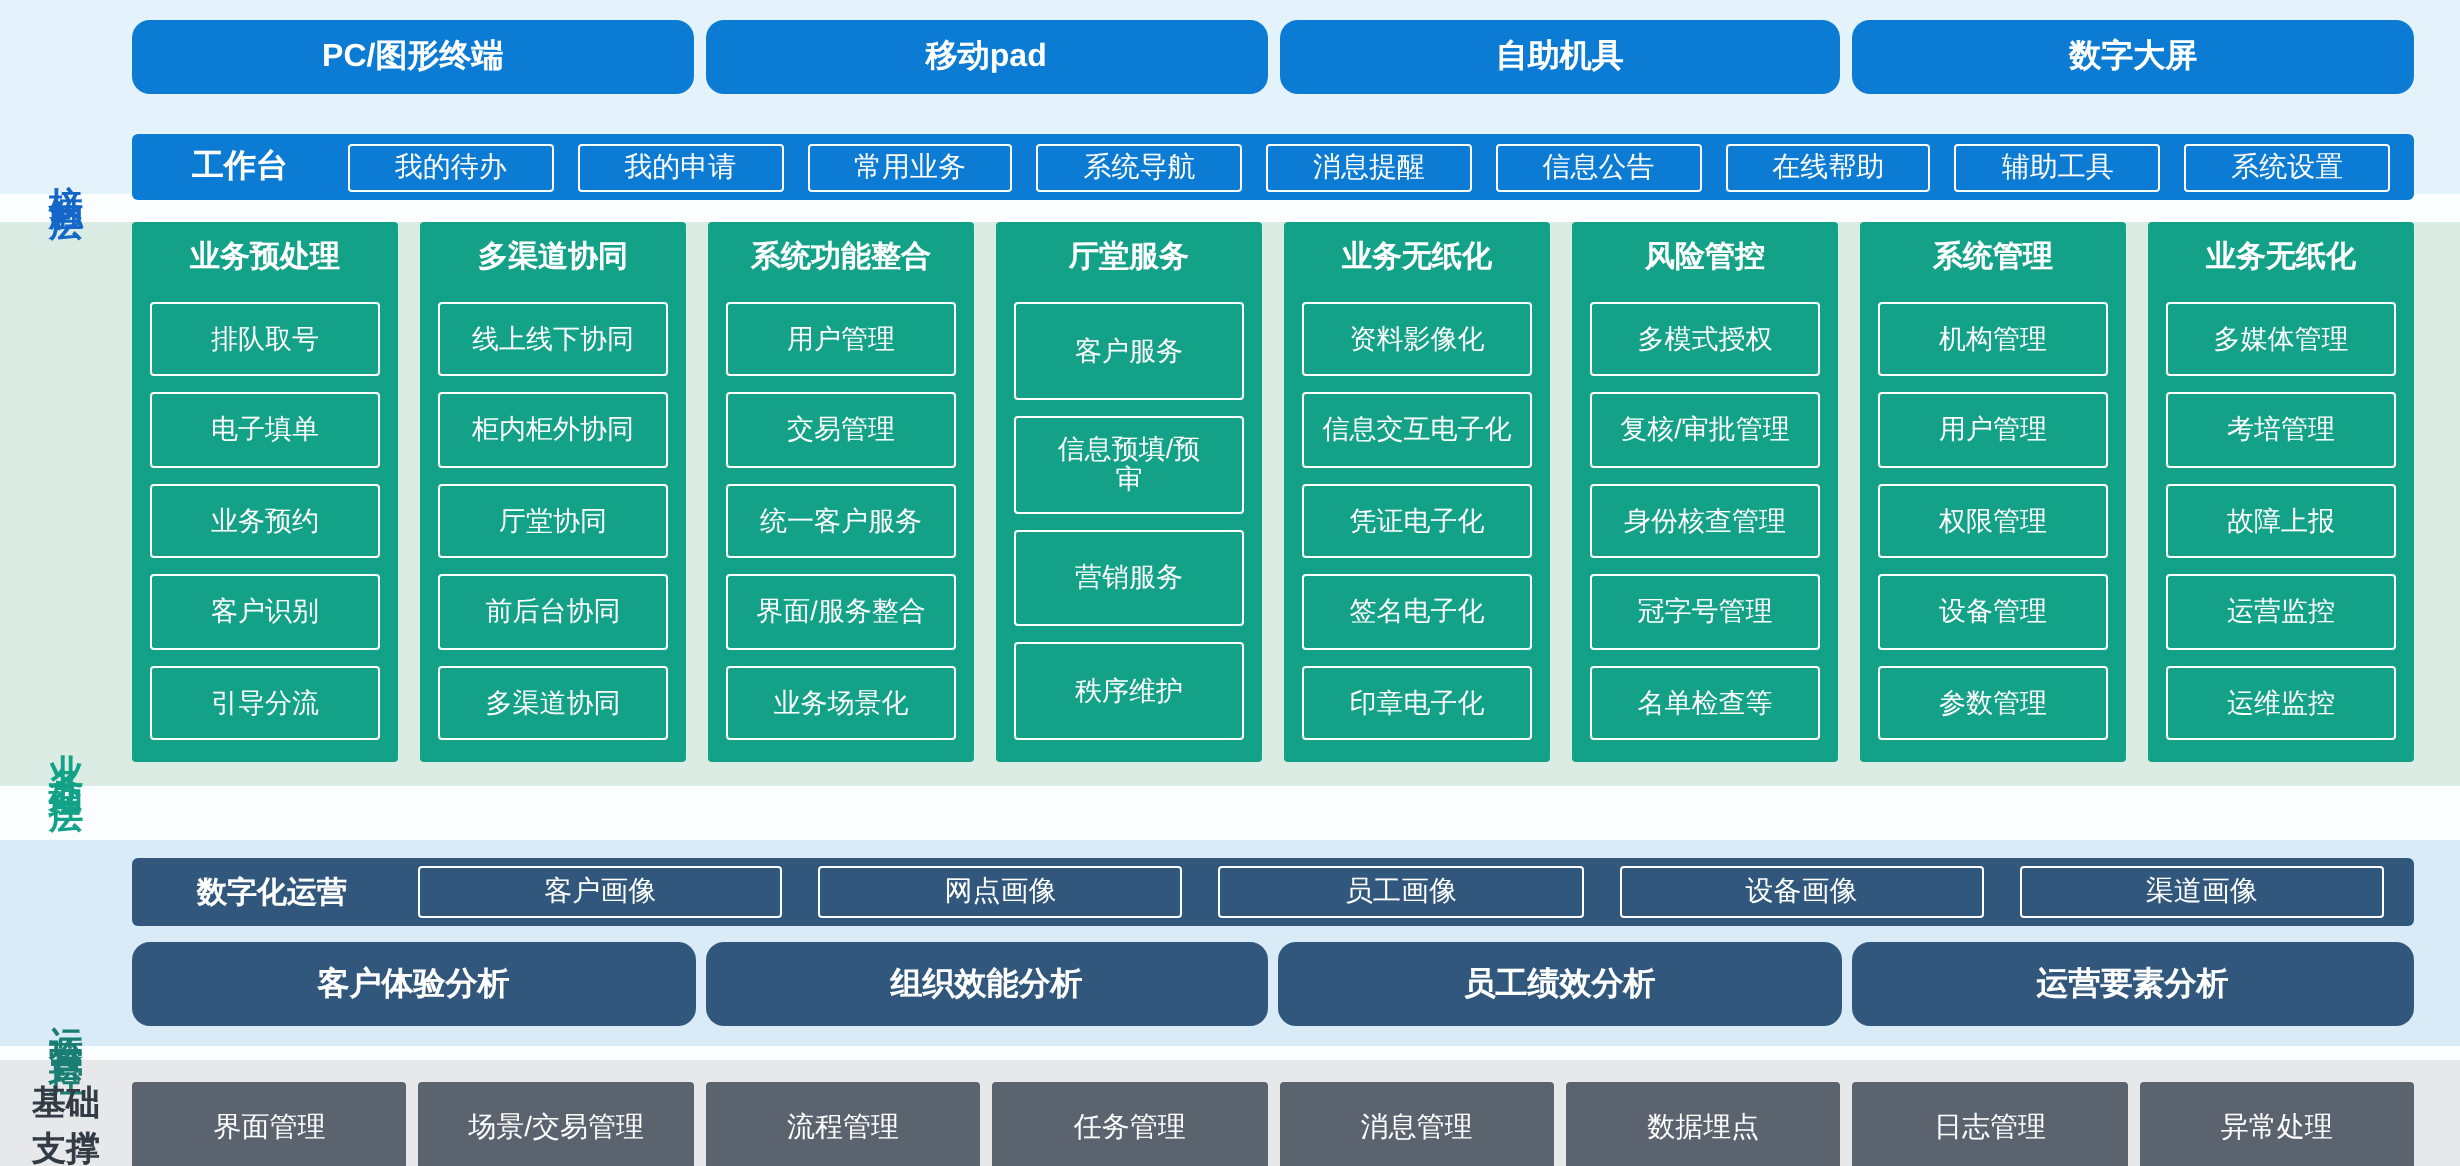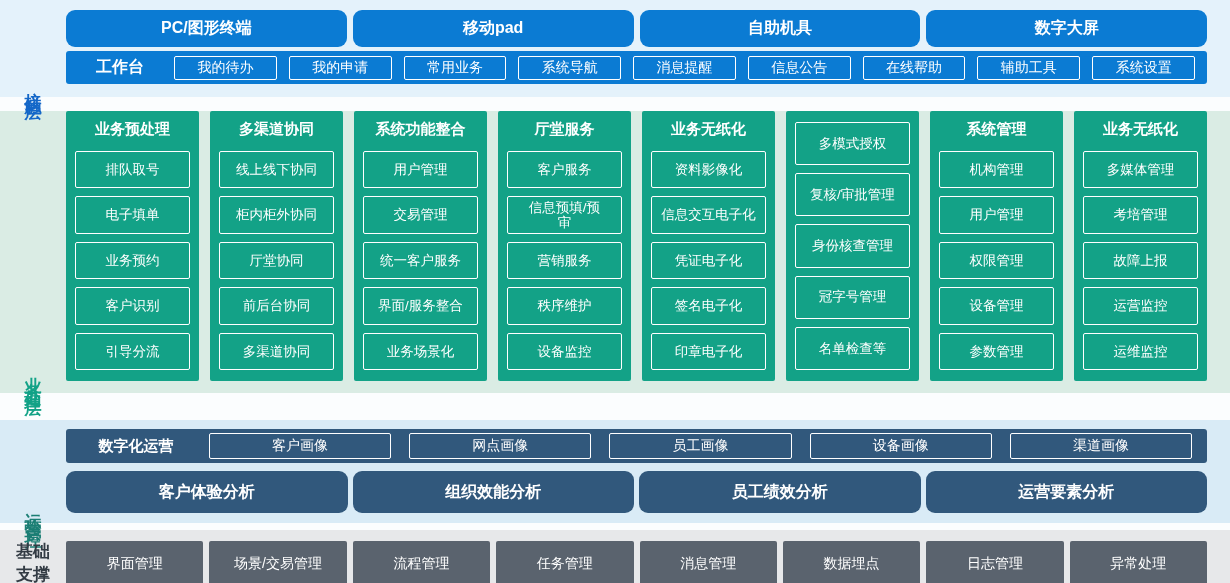--- a/index.html
+++ b/index.html
@@ -10,21 +10,21 @@
   .band { display:flex; }
   .side { width:66px; flex:0 0 66px; display:flex; align-items:flex-end; justify-content:center; }
   .side-label { font-weight:bold; font-size:17px; }
   .vert { writing-mode:vertical-rl; text-orientation:upright; letter-spacing:6px; }
   .content { flex:1; padding-right:23px; }
 
   
   .band-contact { height:97px; background:#e4f2fb; }
   .band-contact .content { padding-top:10px; }
   .lbl-contact { color:#1467c8; }
-  .terminal-row { display:flex; gap:6px; margin-bottom:4px; }
+  .terminal-row { display:flex; gap:6px; margin-bottom:20px; }
   .terminal { flex:1; height:37px; background:#0b7bd3; border-radius:9px;
               color:#fff; font-weight:bold; font-size:16px;
               display:flex; align-items:center; justify-content:center; cursor:pointer; }
   .workbench { height:33px; background:#0b7bd3; border-radius:3px;
                display:flex; align-items:center; padding:0 6px; }
   .wb-label { width:96px; flex:0 0 96px; text-align:center; color:#fff;
               font-weight:bold; font-size:16px; }
   .wb-item { flex:1; height:24px; border:1px solid #fff; border-radius:2px;
              margin:0 6px; color:#fff; font-size:14px;
              display:flex; align-items:center; justify-content:center; cursor:pointer; }
@@ -133,33 +133,33 @@
       </div>
 
       <div class="col">
         <div class="col-title">厅堂服务</div>
         <div class="col-item">客户服务</div>
         <div class="col-item two-line">
             <span>信息预填/预审</span>
           </div>
         <div class="col-item">营销服务</div>
         <div class="col-item">秩序维护</div>
-        <div class="col-item">设备监控</div>
       </div>
 
       <div class="col">
         <div class="col-title">业务无纸化</div>
         <div class="col-item">资料影像化</div>
         <div class="col-item">信息交互电子化</div>
         <div class="col-item">凭证电子化</div>
         <div class="col-item">签名电子化</div>
         <div class="col-item">印章电子化</div>
       </div>
 
       <div class="col">
+        <div class="col-title">风险管控</div>
         <div class="col-item">多模式授权</div>
         <div class="col-item">复核/审批管理</div>
         <div class="col-item">身份核查管理</div>
         <div class="col-item">冠字号管理</div>
         <div class="col-item">名单检查等</div>
       </div>
 
       <div class="col">
         <div class="col-title">系统管理</div>
         <div class="col-item">机构管理</div>

